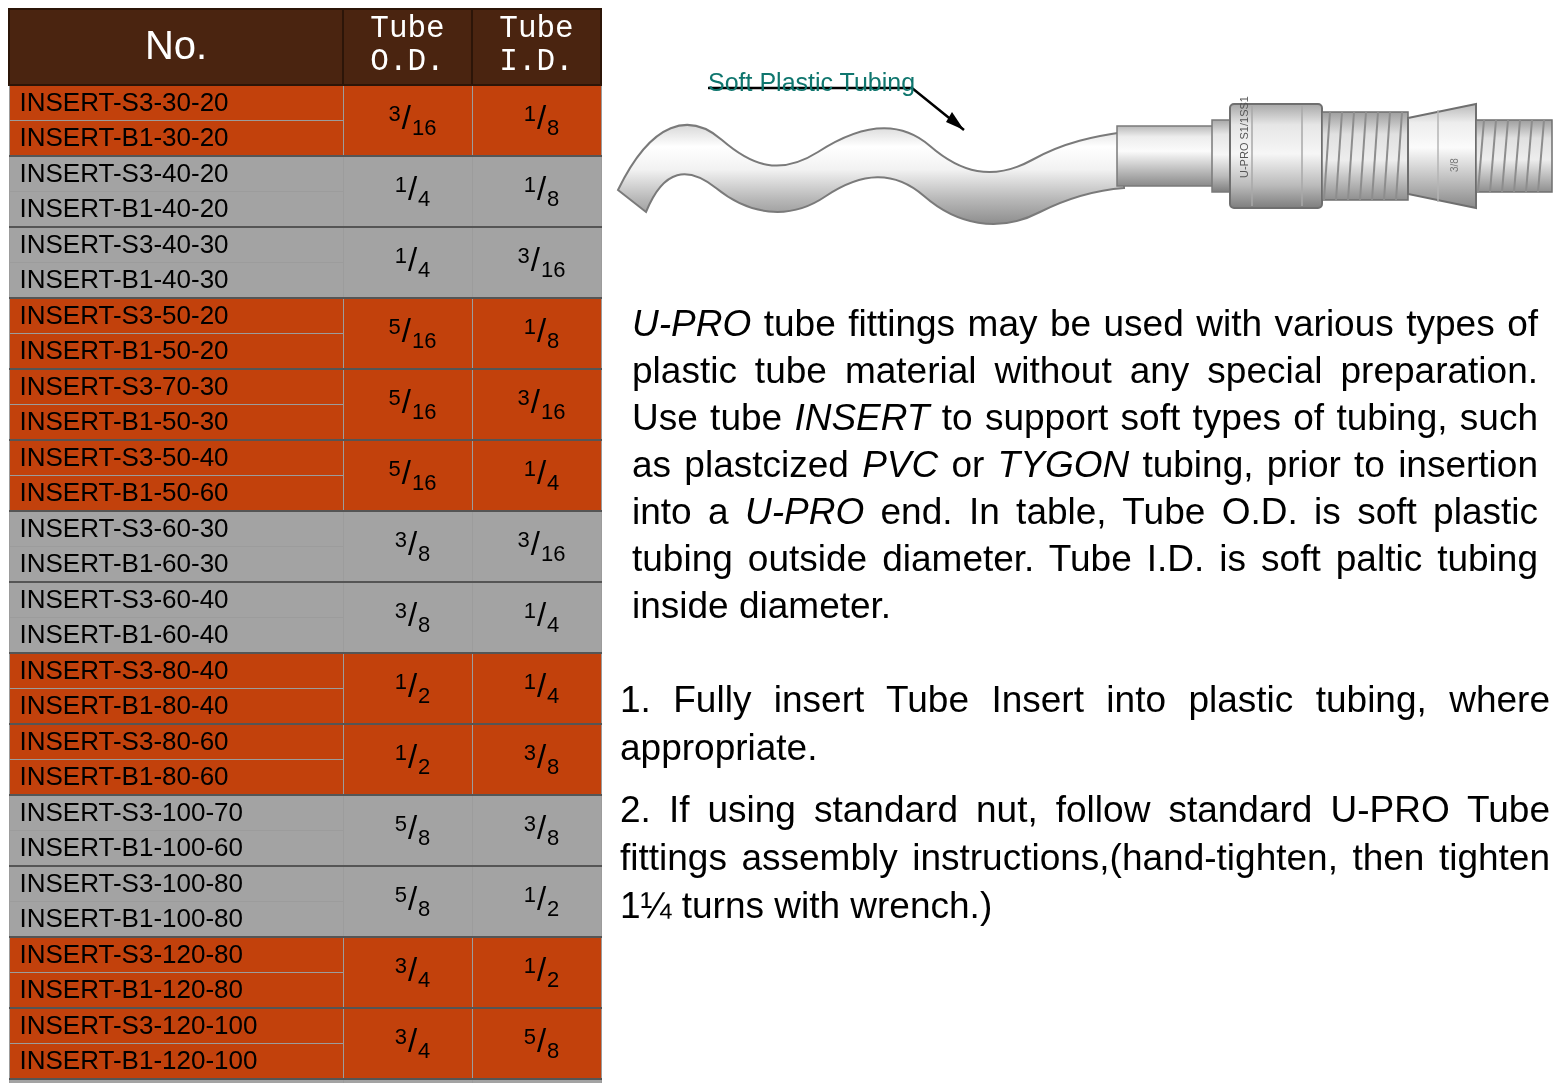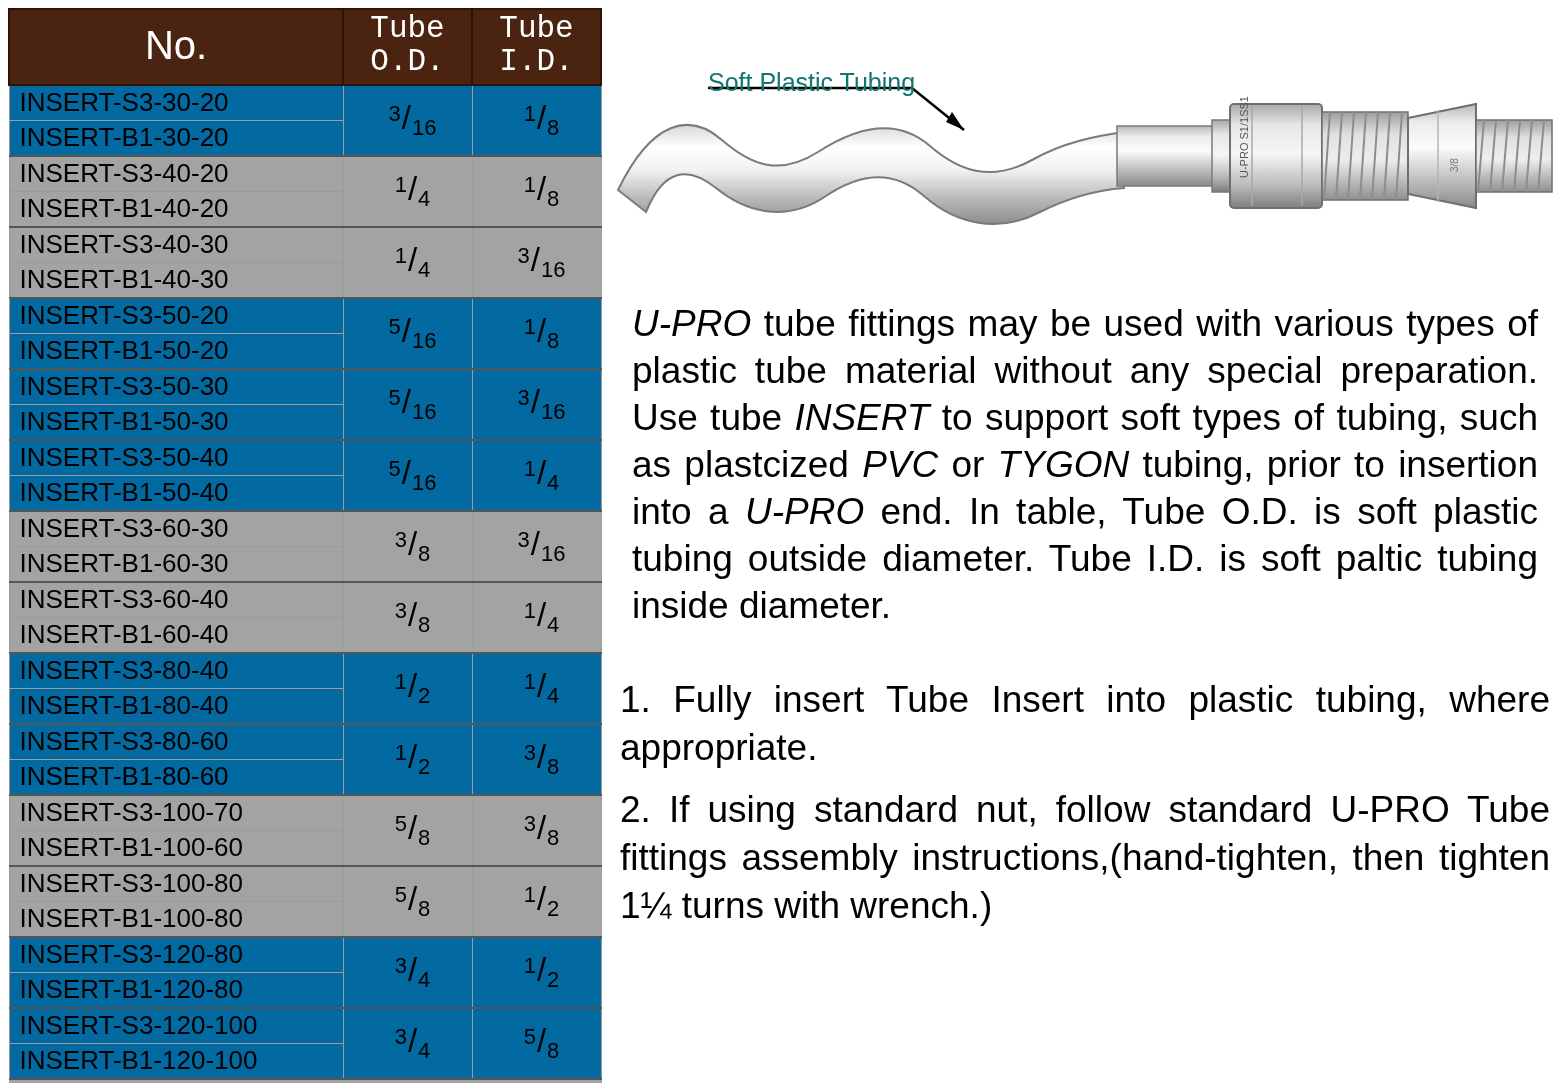--- a/index.html
+++ b/index.html
@@ -67,21 +67,21 @@
   td.frac-cell {
     text-align: center;
     padding: 0;
     vertical-align: middle;
     border-left: 2px solid #555;
   }
   tr.grp-orange td {
     background: #a3a3a3;
   }
   tr.grp-white td {
-    background: #0369a1;
+    background: #c2410c;
   }
   
   tr.grp-start td {
     border-top: 2px solid #555;
   }
   tbody tr:last-child td { border-bottom: 2px solid #2c1508; }
 
   .frac {
     display: inline-block;
     font-size: 29px;
@@ -219,34 +219,34 @@
           </tr>
           <tr class="grp-white grp-start">
             <td>INSERT-S3-50-20</td>
             <td class="frac-cell" rowspan="2"><span class="frac"><span class="num">5</span><span class="sl">/</span><span class="den">16</span></span></td>
             <td class="frac-cell" rowspan="2"><span class="frac"><span class="num">1</span><span class="sl">/</span><span class="den">8</span></span></td>
           </tr>
           <tr class="grp-white">
             <td>INSERT-B1-50-20</td>
           </tr>
           <tr class="grp-white grp-start">
-            <td>INSERT-S3-50-30</td>
+            <td>INSERT-S3-70-30</td>
             <td class="frac-cell" rowspan="2"><span class="frac"><span class="num">5</span><span class="sl">/</span><span class="den">16</span></span></td>
             <td class="frac-cell" rowspan="2"><span class="frac"><span class="num">3</span><span class="sl">/</span><span class="den">16</span></span></td>
           </tr>
           <tr class="grp-white">
             <td>INSERT-B1-50-30</td>
           </tr>
           <tr class="grp-white grp-start">
             <td>INSERT-S3-50-40</td>
             <td class="frac-cell" rowspan="2"><span class="frac"><span class="num">5</span><span class="sl">/</span><span class="den">16</span></span></td>
             <td class="frac-cell" rowspan="2"><span class="frac"><span class="num">1</span><span class="sl">/</span><span class="den">4</span></span></td>
           </tr>
           <tr class="grp-white">
-            <td>INSERT-B1-50-40</td>
+            <td>INSERT-B1-50-60</td>
           </tr>
           <tr class="grp-orange grp-start">
             <td>INSERT-S3-60-30</td>
             <td class="frac-cell" rowspan="2"><span class="frac"><span class="num">3</span><span class="sl">/</span><span class="den">8</span></span></td>
             <td class="frac-cell" rowspan="2"><span class="frac"><span class="num">3</span><span class="sl">/</span><span class="den">16</span></span></td>
           </tr>
           <tr class="grp-orange">
             <td>INSERT-B1-60-30</td>
           </tr>
           <tr class="grp-orange grp-start">

